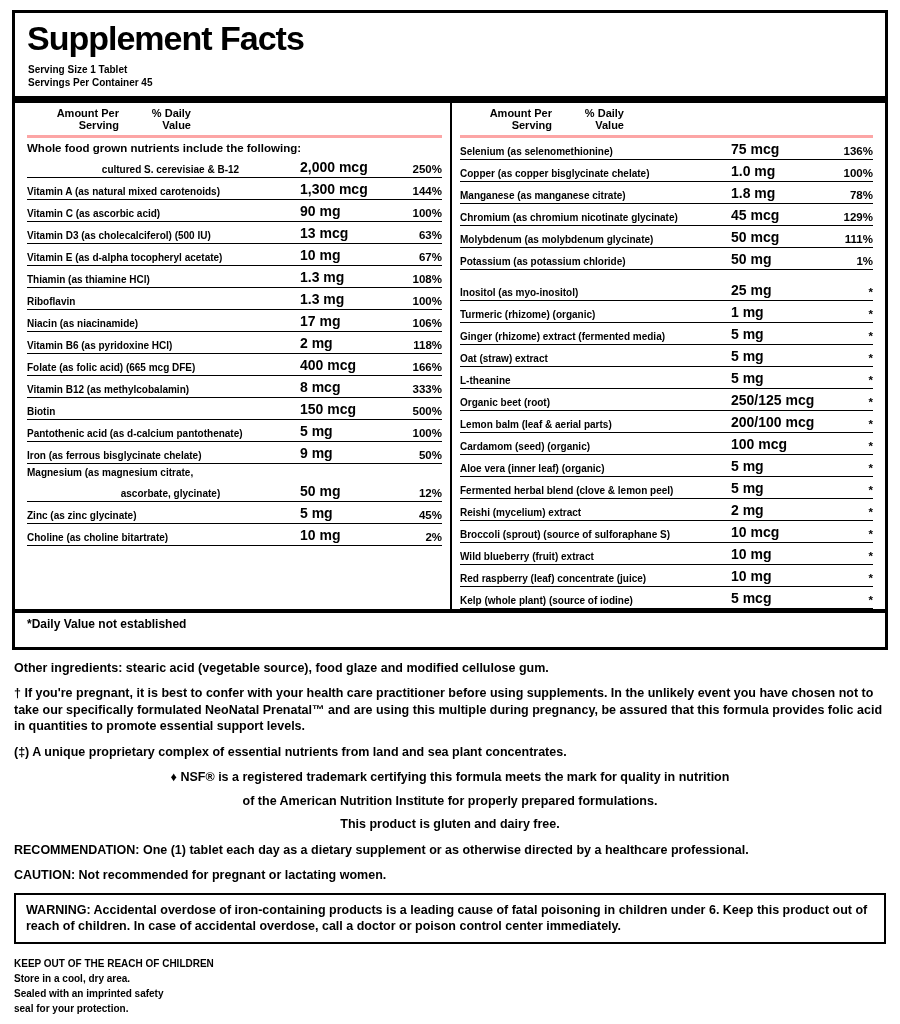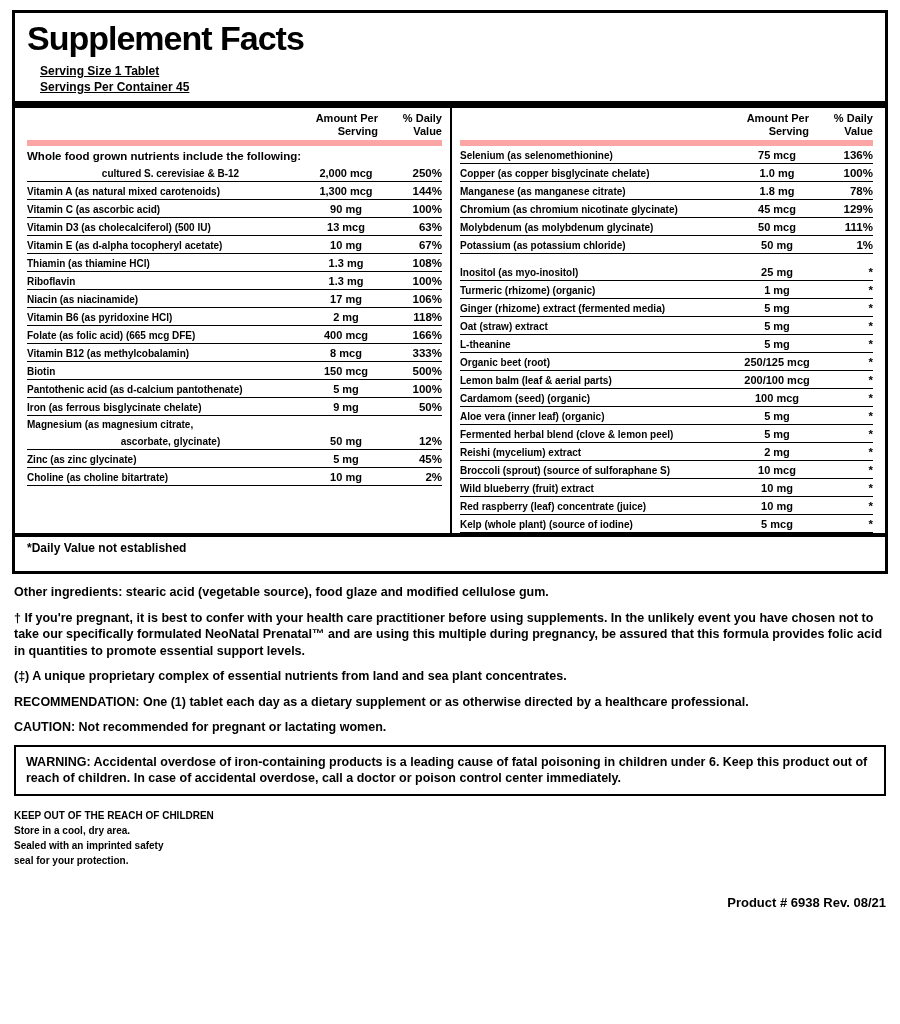--- a/index.html
+++ b/index.html
@@ -1,36 +1,36 @@
 <!DOCTYPE html>
 <html><head>
 <meta charset="utf-8">
 <style>
   * { margin:0; padding:0; box-sizing:border-box; }
   html,body { width:900px; height:1024px; background:#fff; overflow:hidden;
     font-family:"Liberation Sans", sans-serif; color:#000; }
   .panel { margin:10px 12px 0 12px; border:3px solid #000; padding:6px 10px 0 10px; }
   .title { font-size:34px; font-weight:800; letter-spacing:-1px; line-height:1.05; margin:2px 0 6px 2px; }
-  .serv { font-size:12px; font-weight:700; margin-left:15px; line-height:1.35;text-decoration:underline; }
+  .serv { font-size:10px; font-weight:700; margin-left:3px; line-height:1.35; }
   .thickbar { height:7px; background:#000; margin:6px -10px 0 -10px; }
   .cols { display:flex; align-items:stretch; }
   .col { width:50%; padding:0 2px 0 2px; }
   .col.right { border-left:2px solid #000; padding-left:8px; }
   .col.left { padding-right:8px; }
-  .colhead { display:flex; justify-content:flex-end; gap:14px; padding:4px 0 3px 0; border-bottom:6px solid #fca5a5; }
+  .colhead { display:flex; justify-content:flex-start; gap:22px; padding:4px 0 3px 0; border-bottom:3px solid #fca5a5; }
   .colhead .h { font-size:11px; font-weight:800; text-align:right; line-height:1.15; }
   .colhead .h.amt { width:92px; }
   .colhead .h.dv { width:50px; }
   .note { font-size:11.5px; font-weight:800; padding:4px 0 2px 0; }
   .row { display:flex; align-items:flex-end; border-bottom:1px solid #000; padding:3px 0 2px 0; }
   .row.norule { border-bottom:none; }
   .row.gap { margin-top:9px; }
   .row .nm { flex:1; font-size:10px; font-weight:700; }
   .row .nm.ind { padding-left:14px;text-align:center; }
-  .row .am { width:92px; text-align:center; font-size:11px; font-weight:700; white-space:nowrap; }
+  .row .am { width:92px; text-align:left; font-size:14px; font-weight:700; white-space:nowrap; }
   .row .dv { width:50px; text-align:right; font-size:11.5px; font-weight:700; }
   .row.bold .nm, .row.bold .am, .row.bold .dv { font-weight:800; }
   .dvrow { border-top:4px solid #000; margin:0 -10px; padding:4px 10px 16px 12px;
     font-size:12px; font-weight:800; }
   .notes { margin:10px 14px 0 14px; font-size:12.5px; font-weight:700; line-height:1.32; }
   .notes p { margin-bottom:9px; }
   .centerblock { text-align:center; margin:4px 0 9px 0; }
   .centerblock div { margin-bottom:7px; }
   .warnbox { border:2px solid #000; padding:7px 10px; margin:4px 0 12px 0; }
   .bottomblock { font-size:10px; font-weight:800; line-height:1.5; margin-top:6px; }
@@ -272,20 +272,25 @@
   </div>
 
   <div class="dvrow">*Daily Value not established</div>
 </div>
 
 <div class="notes">
   <p>Other ingredients: stearic acid (vegetable source), food glaze and modified cellulose gum.</p>
   <p>† If you're pregnant, it is best to confer with your health care practitioner before using supplements. In the unlikely event you have chosen not to take our specifically formulated NeoNatal Prenatal™ and are using this multiple during pregnancy, be assured that this formula provides folic acid in quantities to promote essential support levels.</p>
   <p>(‡) A unique proprietary complex of essential nutrients from land and sea plant concentrates.</p>
 
+  <div class="centerblock">
+    <div>♦ NSF® is a registered trademark certifying this formula meets the mark for quality in nutrition</div>
+    <div>of the American Nutrition Institute for properly prepared formulations.</div>
+    <div>This product is gluten and dairy free.</div>
+  </div>
 
   <p>RECOMMENDATION: One (1) tablet each day as a dietary supplement or as otherwise directed by a healthcare professional.</p>
   <p>CAUTION: Not recommended for pregnant or lactating women.</p>
 
   <div class="warnbox">
     <span>WARNING: Accidental overdose of iron-containing products is a leading cause of fatal poisoning in children under 6. Keep this product out of reach of children. In case of accidental overdose, call a doctor or poison control center immediately.</span>
   </div>
 
   <div class="bottomblock">
     <div>KEEP OUT OF THE REACH OF CHILDREN</div>

